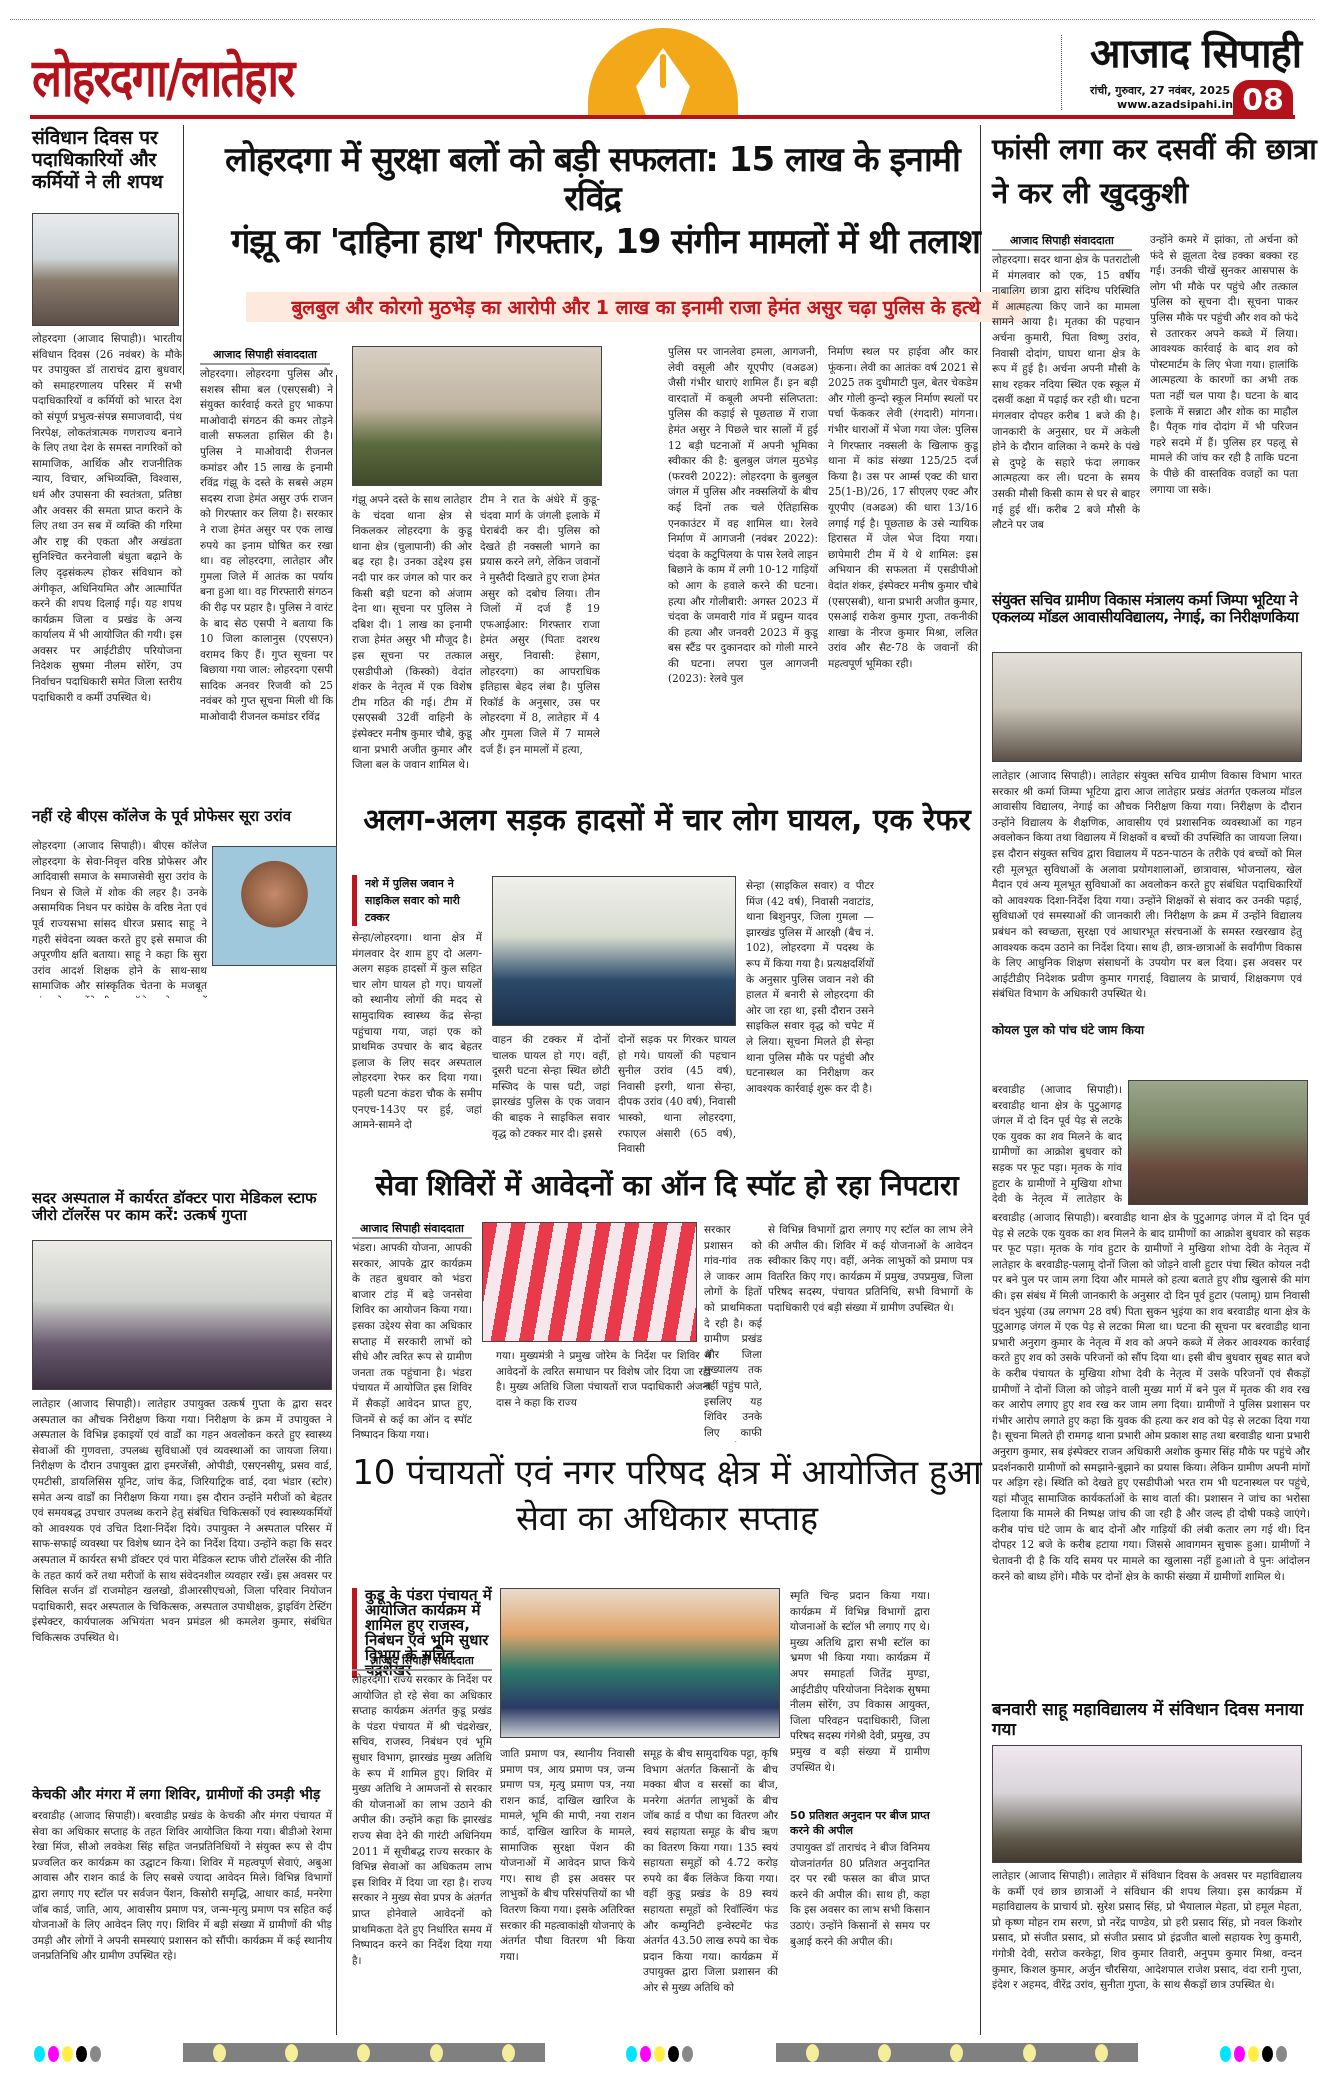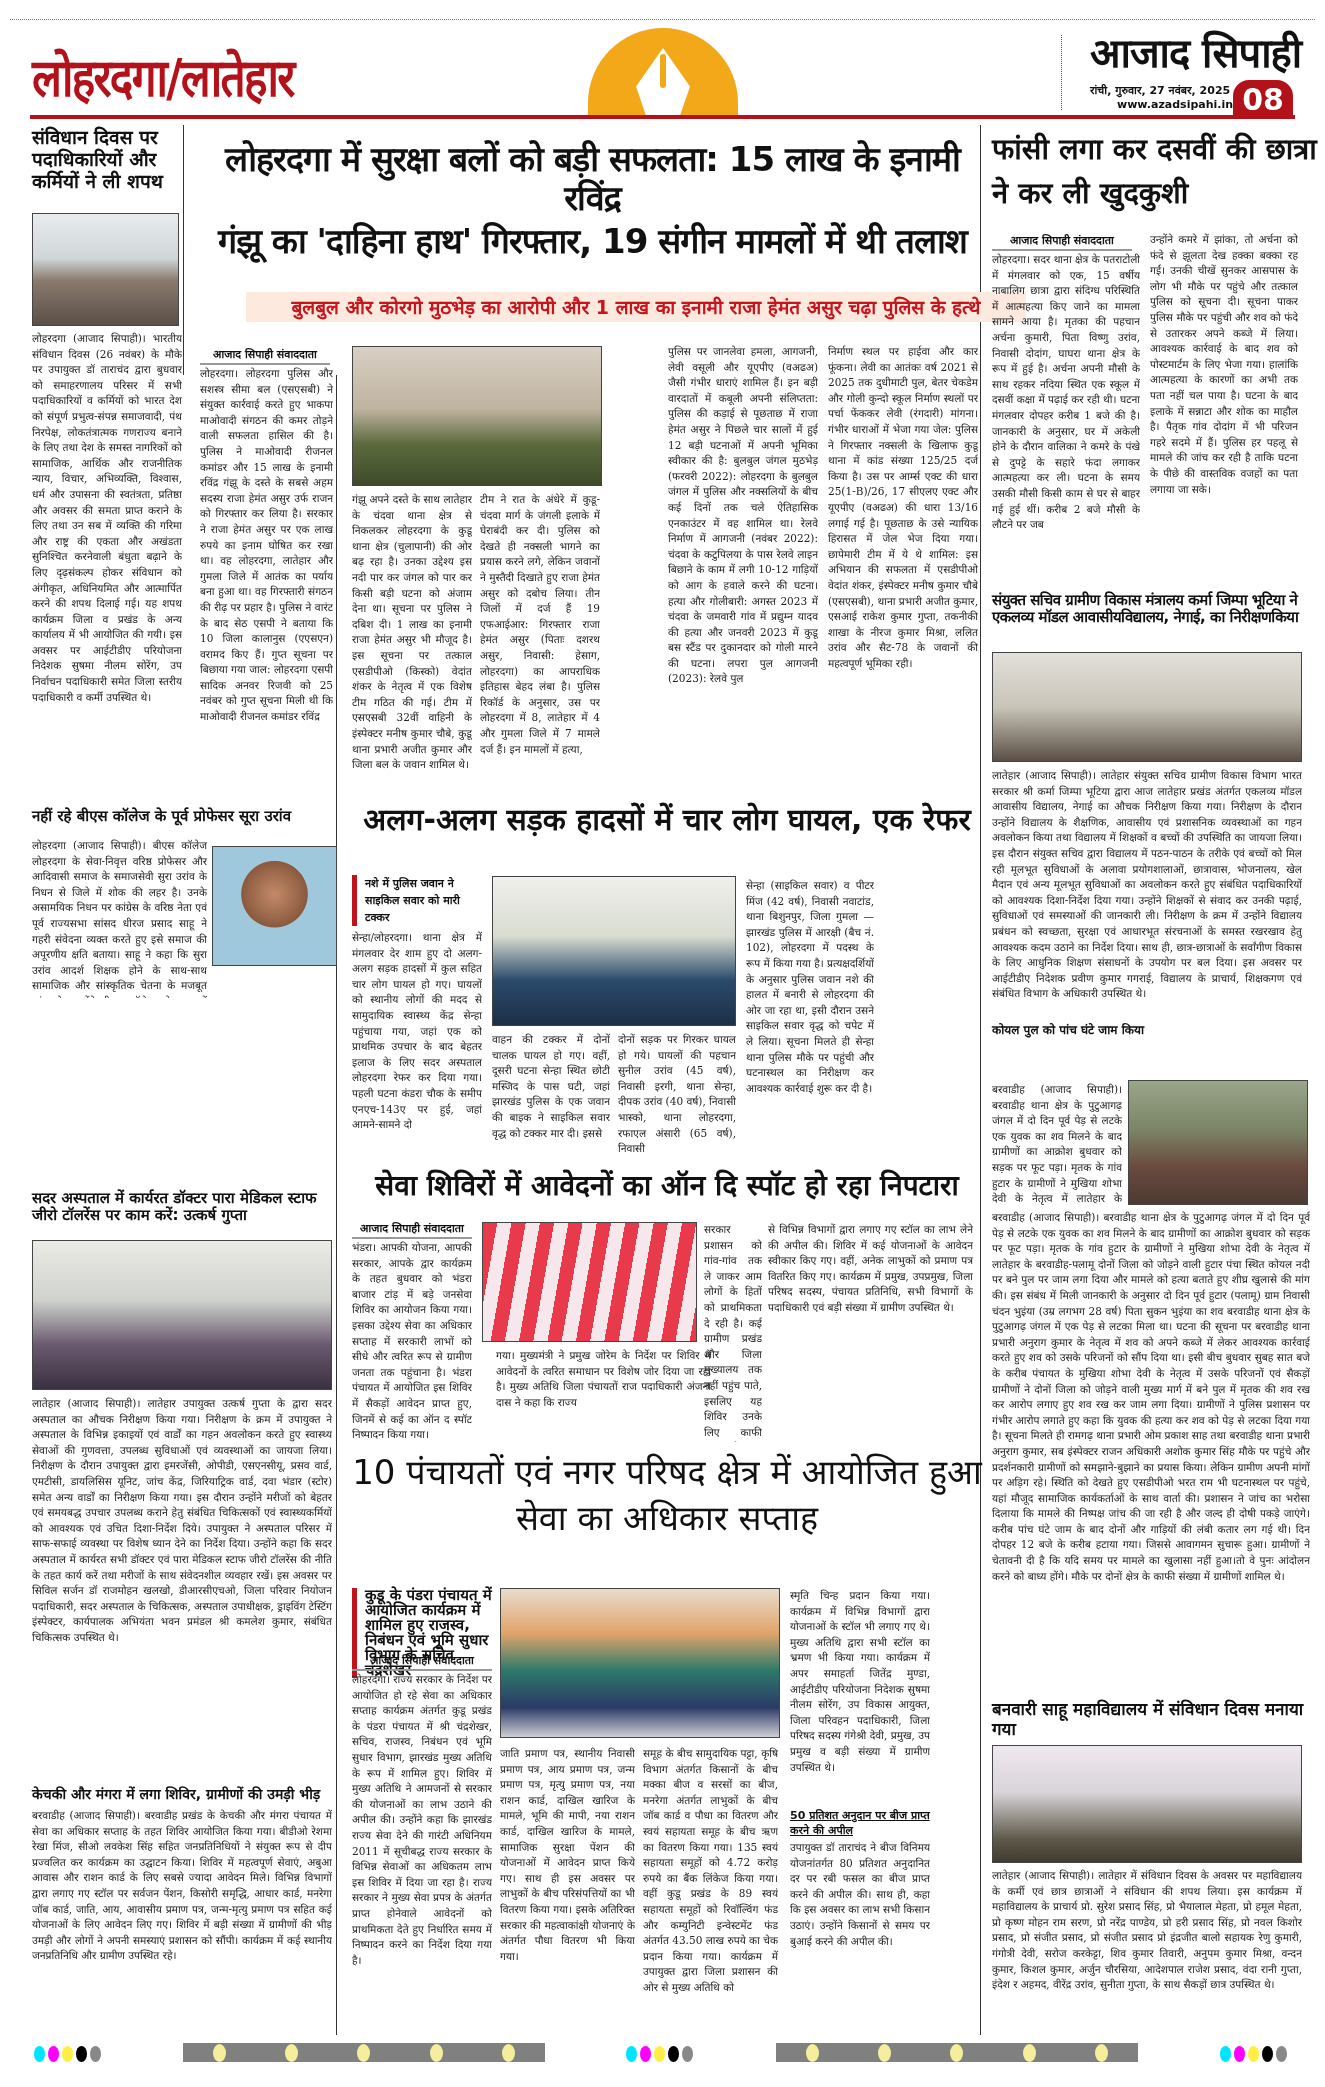--- a/index.html
+++ b/index.html
@@ -21,21 +21,21 @@
   .page-no { position: absolute; left: 1233px; top: 80px; width: 60px; height: 38px; background: #b3121a; color: #fff; font-size: 30px; font-weight: bold; text-align: center; line-height: 40px; border-radius: 16px 16px 0 0; }
   .redrule { position: absolute; left: 30px; right: 30px; top: 115px; height: 4px; background: #b3121a; }
 
   
   .col-rule { position: absolute; width: 1px; background: #333; }
   .hl { position: absolute; font-weight: bold; color: #111; line-height: 1.15; }
   .body-text { position: absolute; font-family: "DejaVu Serif", serif; font-size: 10.5px; line-height: 15.6px; color: #222; text-align: justify; overflow: hidden; }
   .byline { position: absolute; font-size: 11px; font-weight: bold; border-bottom: 2px solid #999; padding-bottom: 2px; text-align: center; }
   .photo { position: absolute; overflow: hidden; border: 1px solid #444; }
   .kicker { position: absolute; font-size: 11px; font-weight: bold; border-left: 5px solid #c0141c; padding-left: 8px; line-height: 17px; }
-  .subhead { position: absolute; font-weight: bold; font-size: 11px; line-height: 15px; text-decoration: underline; }
+  .subhead { position: absolute; font-weight: bold; font-size: 11px; line-height: 15px; }
 
   
   .reg { position: absolute; top: 2046px; display: flex; gap: 3px; }
   .reg span { width: 11px; height: 16px; border-radius: 50%; display: block; }
   .graybar { position: absolute; top: 2043px; height: 19px; background: #808080; display: flex; justify-content: space-around; align-items: center; }
   .graybar span { width: 13px; height: 18px; border-radius: 50%; background: #f5ee9a; display: block; }
 </style>
 </head>
 <body>
 
@@ -54,21 +54,21 @@
 
 <div class="col-rule" style="left:183px; top:125px; height:250px;"></div>
 <div class="col-rule" style="left:336px; top:375px; height:1660px;"></div>
 <div class="col-rule" style="left:980px; top:125px; height:1910px;"></div>
 
 <div class="hl" style="left:32px; top:127px; width:150px; font-size:19px;">संविधान दिवस पर पदाधिकारियों और कर्मियों ने ली शपथ</div>
 <div class="photo" style="left:32px; top:213px; width:147px; height:113px; background:linear-gradient(180deg,#e8ecef 0%,#cfd6d8 40%,#8a7a6c 60%,#5b4f48 100%);"></div>
 <div class="body-text" style="left:32px; top:331px; width:150px; height:440px;">लोहरदगा (आजाद सिपाही)। भारतीय संविधान दिवस (26 नवंबर) के मौके पर उपायुक्त डॉ ताराचंद द्वारा बुधवार को समाहरणालय परिसर में सभी पदाधिकारियों व कर्मियों को भारत देश को संपूर्ण प्रभुत्व-संपन्न समाजवादी, पंथ निरपेक्ष, लोकतंत्रात्मक गणराज्य बनाने के लिए तथा देश के समस्त नागरिकों को सामाजिक, आर्थिक और राजनीतिक न्याय, विचार, अभिव्यक्ति, विश्वास, धर्म और उपासना की स्वतंत्रता, प्रतिष्ठा और अवसर की समता प्राप्त कराने के लिए तथा उन सब में व्यक्ति की गरिमा और राष्ट्र की एकता और अखंडता सुनिश्चित करनेवाली बंधुता बढ़ाने के लिए दृढ़संकल्प होकर संविधान को अंगीकृत, अधिनियमित और आत्मार्पित करने की शपथ दिलाई गई। यह शपथ कार्यक्रम जिला व प्रखंड के अन्य कार्यालय में भी आयोजित की गयी। इस अवसर पर आईटीडीए परियोजना निदेशक सुषमा नीलम सोरेंग, उप निर्वाचन पदाधिकारी समेत जिला स्तरीय पदाधिकारी व कर्मी उपस्थित थे।</div>
 
 <div class="hl" style="left:205px; top:140px; width:775px; font-size:34px; text-align:center; letter-spacing:-1px;">लोहरदगा में सुरक्षा बलों को बड़ी सफलता: 15 लाख के इनामी रविंद्र</div>
-<div class="hl" style="left:205px; top:222px; width:775px; font-size:34px; text-align:center; letter-spacing:-1px;">गंझू का 'दाहिना हाथ' गिरफ्तार, 19 संगीन मामलों में थी तलाश</div>
+<div class="hl" style="left:205px; top:222px; width:775px; font-size:34px; text-align:right; letter-spacing:-1px;">गंझू का 'दाहिना हाथ' गिरफ्तार, 19 संगीन मामलों में थी तलाश</div>
 <div class="hl" style="left:200px; top:292px; width:780px; height:30px; font-size:19px; color:#c4161c; text-align:center; background:#fde9de; line-height:30px;margin-left:46px;">बुलबुल और कोरगो मुठभेड़ का आरोपी और 1 लाख का इनामी राजा हेमंत असुर चढ़ा पुलिस के हत्थे</div>
 <div class="byline" style="left:200px; top:346px; width:130px;">आजाद सिपाही संवाददाता</div>
 <div class="body-text" style="left:200px; top:366px; width:133px; height:420px;">लोहरदगा। लोहरदगा पुलिस और सशस्त्र सीमा बल (एसएसबी) ने संयुक्त कार्रवाई करते हुए भाकपा माओवादी संगठन की कमर तोड़ने वाली सफलता हासिल की है। पुलिस ने माओवादी रीजनल कमांडर और 15 लाख के इनामी रविंद्र गंझू के दस्ते के सबसे अहम सदस्य राजा हेमंत असुर उर्फ राजन को गिरफ्तार कर लिया है। सरकार ने राजा हेमंत असुर पर एक लाख रुपये का इनाम घोषित कर रखा था। वह लोहरदगा, लातेहार और गुमला जिले में आतंक का पर्याय बना हुआ था। वह गिरफ्तारी संगठन की रीढ़ पर प्रहार है। पुलिस ने वारंट के बाद सेठ एसपी ने बताया कि 10 जिला कालानुस (एएसएन) वरामद किए हैं। गुप्त सूचना पर बिछाया गया जाल: लोहरदगा एसपी सादिक अनवर रिजवी को 25 नवंबर को गुप्त सूचना मिली थी कि माओवादी रीजनल कमांडर रविंद्र</div>
 <div class="photo" style="left:352px; top:346px; width:250px; height:140px; background:linear-gradient(180deg,#d8d0c4 0%,#bfb39f 45%,#5c6b3e 70%,#3e4a2a 100%);"></div>
 <div class="body-text" style="left:352px; top:492px; width:120px; height:300px;">गंझू अपने दस्ते के साथ लातेहार के चंदवा थाना क्षेत्र से निकलकर लोहरदगा के कुडू थाना क्षेत्र (चुलापानी) की ओर बढ़ रहा है। उनका उद्देश्य इस नदी पार कर जंगल को पार कर किसी बड़ी घटना को अंजाम देना था। सूचना पर पुलिस ने दबिश दी। 1 लाख का इनामी राजा हेमंत असुर भी मौजूद है। इस सूचना पर तत्काल एसडीपीओ (किस्को) वेदांत शंकर के नेतृत्व में एक विशेष टीम गठित की गई। टीम में एसएसबी 32वीं वाहिनी के इंस्पेक्टर मनीष कुमार चौबे, कुडू थाना प्रभारी अजीत कुमार और जिला बल के जवान शामिल थे।</div>
 <div class="body-text" style="left:480px; top:492px; width:120px; height:300px;">टीम ने रात के अंधेरे में कुडू-चंदवा मार्ग के जंगली इलाके में घेराबंदी कर दी। पुलिस को देखते ही नक्सली भागने का प्रयास करने लगे, लेकिन जवानों ने मुस्तैदी दिखाते हुए राजा हेमंत असुर को दबोच लिया। तीन जिलों में दर्ज हैं 19 एफआईआर: गिरफ्तार राजा हेमंत असुर (पिताः दशरथ असुर, निवासी: हेसाग, लोहरदगा) का आपराधिक इतिहास बेहद लंबा है। पुलिस रिकॉर्ड के अनुसार, उस पर लोहरदगा में 8, लातेहार में 4 और गुमला जिले में 7 मामले दर्ज हैं। इन मामलों में हत्या,</div>
 <div class="body-text" style="left:668px; top:344px; width:150px; height:450px;">पुलिस पर जानलेवा हमला, आगजनी, लेवी वसूली और यूएपीए (वअढअ) जैसी गंभीर धाराएं शामिल हैं। इन बड़ी वारदातों में कबूली अपनी संलिप्तता: पुलिस की कड़ाई से पूछताछ में राजा हेमंत असुर ने पिछले चार सालों में हुई 12 बड़ी घटनाओं में अपनी भूमिका स्वीकार की है: बुलबुल जंगल मुठभेड़ (फरवरी 2022): लोहरदगा के बुलबुल जंगल में पुलिस और नक्सलियों के बीच कई दिनों तक चले ऐतिहासिक एनकाउंटर में वह शामिल था। रेलवे निर्माण में आगजनी (नवंबर 2022): चंदवा के कटुपिलया के पास रेलवे लाइन बिछाने के काम में लगी 10-12 गाड़ियों को आग के हवाले करने की घटना। हत्या और गोलीबारी: अगस्त 2023 में चंदवा के जमवारी गांव में प्रद्युम्न यादव की हत्या और जनवरी 2023 में कुडू बस स्टैंड पर दुकानदार को गोली मारने की घटना। लपरा पुल आगजनी (2023): रेलवे पुल</div>
 <div class="body-text" style="left:828px; top:344px; width:150px; height:450px;">निर्माण स्थल पर हाईवा और कार फूंकना। लेवी का आतंकः वर्ष 2021 से 2025 तक दुधीमाटी पुल, बेतर चेकडेम और गोली कुन्दो स्कूल निर्माण स्थलों पर पर्चा फेंककर लेवी (रंगदारी) मांगना। गंभीर धाराओं में भेजा गया जेल: पुलिस ने गिरफ्तार नक्सली के खिलाफ कुडू थाना में कांड संख्या 125/25 दर्ज किया है। उस पर आर्म्स एक्ट की धारा 25(1-B)/26, 17 सीएलए एक्ट और यूएपीए (वअढअ) की धारा 13/16 लगाई गई है। पूछताछ के उसे न्यायिक हिरासत में जेल भेज दिया गया। छापेमारी टीम में ये थे शामिल: इस अभियान की सफलता में एसडीपीओ वेदांत शंकर, इंस्पेक्टर मनीष कुमार चौबे (एसएसबी), थाना प्रभारी अजीत कुमार, एसआई राकेश कुमार गुप्ता, तकनीकी शाखा के नीरज कुमार मिश्रा, ललित उरांव और सैट-78 के जवानों की महत्वपूर्ण भूमिका रही।</div>
 
 <div class="hl" style="left:992px; top:128px; width:330px; font-size:29px; line-height:1.5;">फांसी लगा कर दसवीं की छात्रा ने कर ली खुदकुशी</div>

